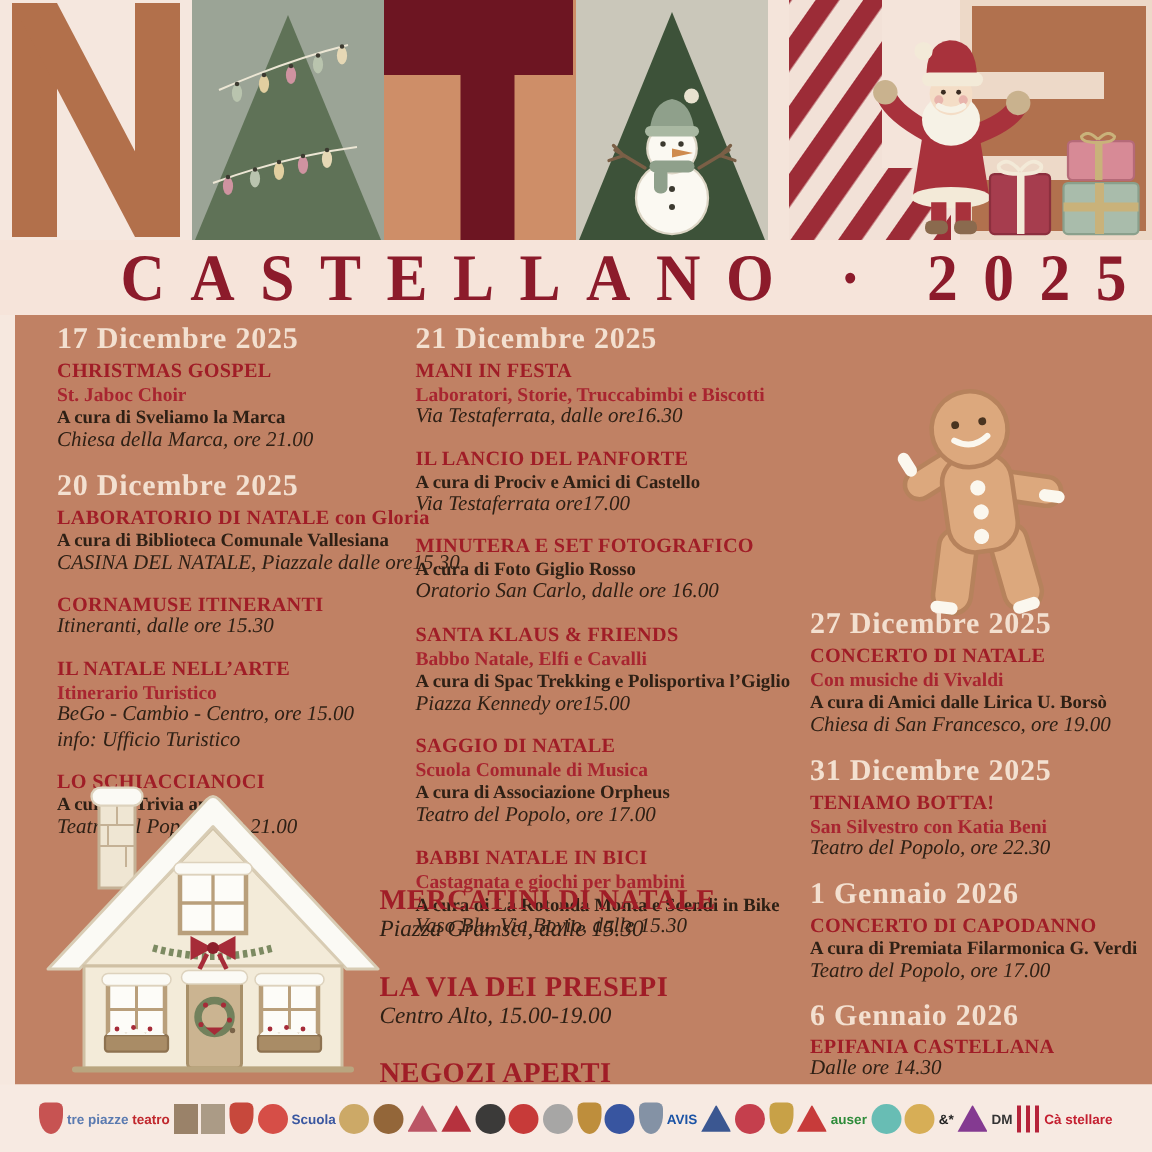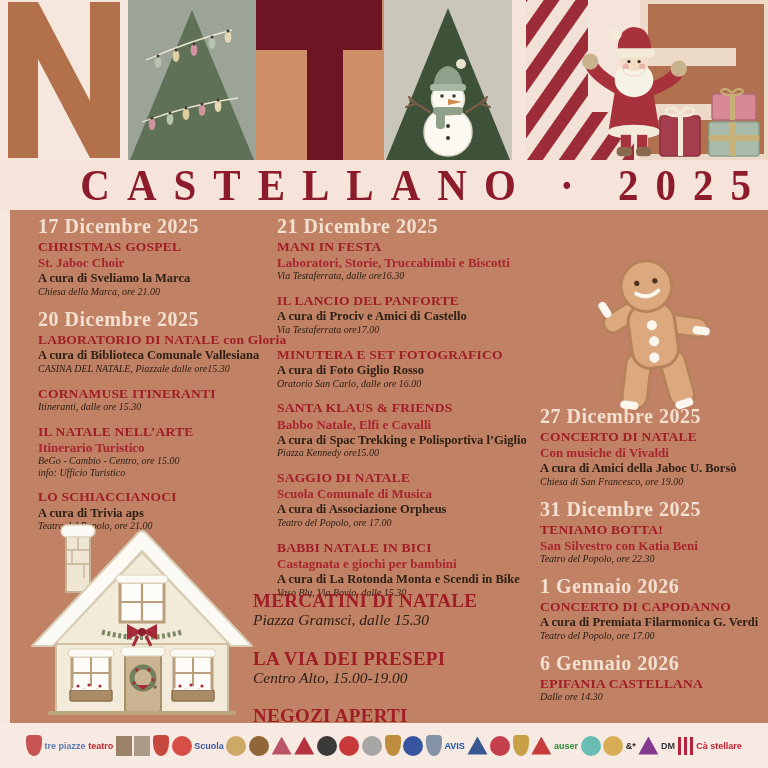--- a/index.html
+++ b/index.html
@@ -33,21 +33,21 @@
   .col-mid{left:267px;top:6px;width:258px;}
   .col-right{left:530px;top:196px;width:210px;}
   .footer-events{left:243px;top:362px;width:280px;position:absolute;}
 
   .event{margin-bottom:11px;}
   .event div{white-space:nowrap;}
   .date{font-size:20px;font-weight:700;color:#f3e0d0;letter-spacing:.5px;line-height:1.06;margin-bottom:2px;}
   .title{font-size:13.5px;font-weight:700;color:#a01d27;line-height:1.12;letter-spacing:.2px;}
   .sub{font-size:13px;font-weight:700;color:#a82530;line-height:1.16;margin-top:1px;}
   .curator{font-size:12.5px;font-weight:700;color:#2e2015;line-height:1.18;margin-top:1px;}
-  .venue{font-size:10px;font-style:italic;color:#2e2015;line-height:1.18;}
+  .venue{font-size:14px;font-style:italic;color:#2e2015;line-height:1.18;}
   .footer-events .title{font-size:19px;letter-spacing:.3px;margin-top:18px;}
   .footer-events .venue{font-size:15.5px;}
   .footer-events .event{margin-bottom:17px;}
 
   .gingerbread{position:absolute;left:578px;top:42px;width:134px;height:162px;transform:rotate(-8deg);}
   .house{position:absolute;left:16px;top:310px;width:232px;height:200px;}
 
   
   .sponsors{position:absolute;left:0;top:723px;width:768px;height:45px;background:#f7eae2;
             display:flex;align-items:center;justify-content:space-between;
@@ -270,21 +270,21 @@
         <div class="curator">A cura di La Rotonda Monta e Scendi in Bike</div>
         <div class="venue">Vaso Blu, Via Bovio, dalle 15.30</div>
       </div>
     </div>
 
     <div class="col col-right">
       <div class="event">
         <div class="date">27 Dicembre 2025</div>
         <div class="title">CONCERTO DI NATALE</div>
         <div class="sub">Con musiche di Vivaldi</div>
-        <div class="curator">A cura di Amici della Jaboc U. Borsò</div>
+        <div class="curator">A cura di Amici dalle Lirica U. Borsò</div>
         <div class="venue">Chiesa di San Francesco, ore 19.00</div>
       </div>
       <div class="event">
         <div class="date">31 Dicembre 2025</div>
         <div class="title">TENIAMO BOTTA!</div>
         <div class="sub">San Silvestro con Katia Beni</div>
         <div class="venue">Teatro del Popolo, ore 22.30</div>
       </div>
       <div class="event">
         <div class="date">1 Gennaio 2026</div>

